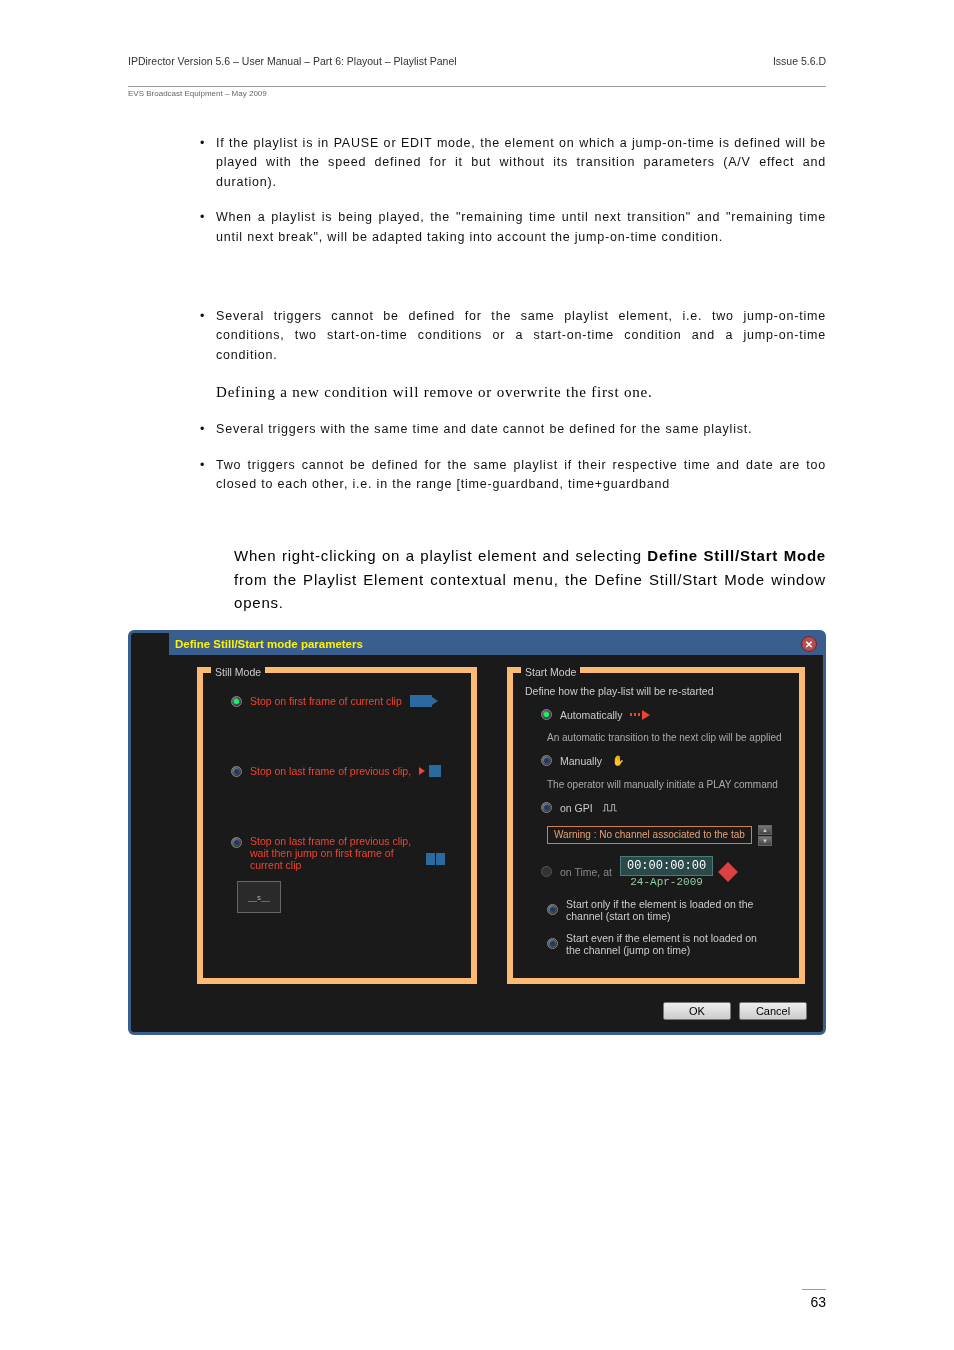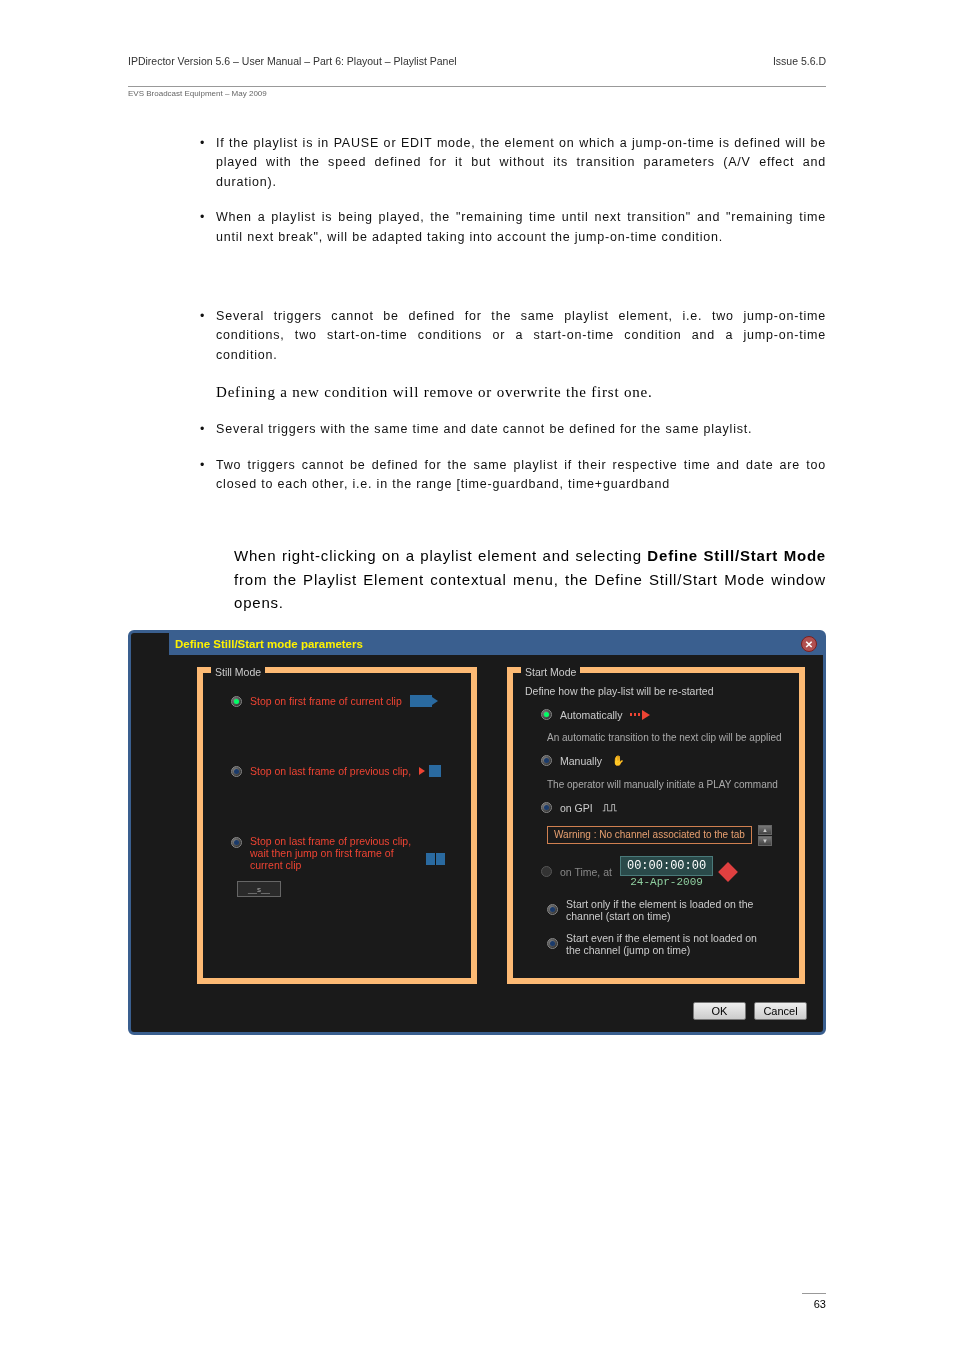--- a/index.html
+++ b/index.html
@@ -201,49 +201,49 @@
   }
   .gem {
     width: 14px; height: 14px;
     background: #e04040;
     transform: rotate(45deg);
   }
   .sub-radio {
     margin-left: 22px;
   }
   .s-icon {
-    width: 44px; height: 16px;
+    width: 44px; height: 32px;
     border: 1px solid #666;
     background: #2a2a2a;
     margin: 4px 0 0 22px;
     color: #aaa;
     font-size: 8px;
     display: flex; align-items: center; justify-content: center;
   }
   .dialog-footer {
     display: flex;
     justify-content: flex-end;
     gap: 8px;
     padding: 8px 16px 12px 0;
   }
   .btn {
     background: linear-gradient(#eee,#ccc);
     border: 1px solid #777;
     color: #000;
     padding: 2px 0;
-    width: 53px;
+    width: 68px;
     text-align: center;
     font-size: 11px;
     border-radius: 2px;
   }
   .page-num {
     position: absolute;
     bottom: 40px;
     right: 128px;
-    font-size: 11px;
+    font-size: 14px;
     border-top: 1px solid #999;
     padding-top: 4px;
     min-width: 24px;
     text-align: right;
     margin-top: 48px;
   }
   .icon-clip1 {
     display:inline-block; width:22px; height:12px;
     background:#2a6aa0;
     position:relative;

